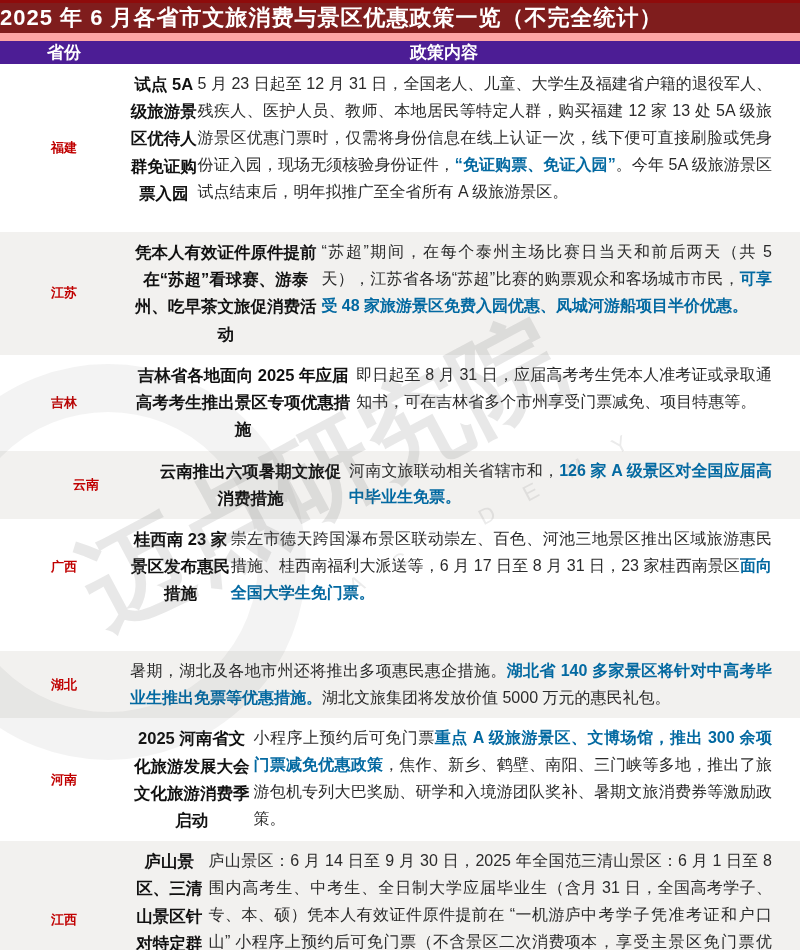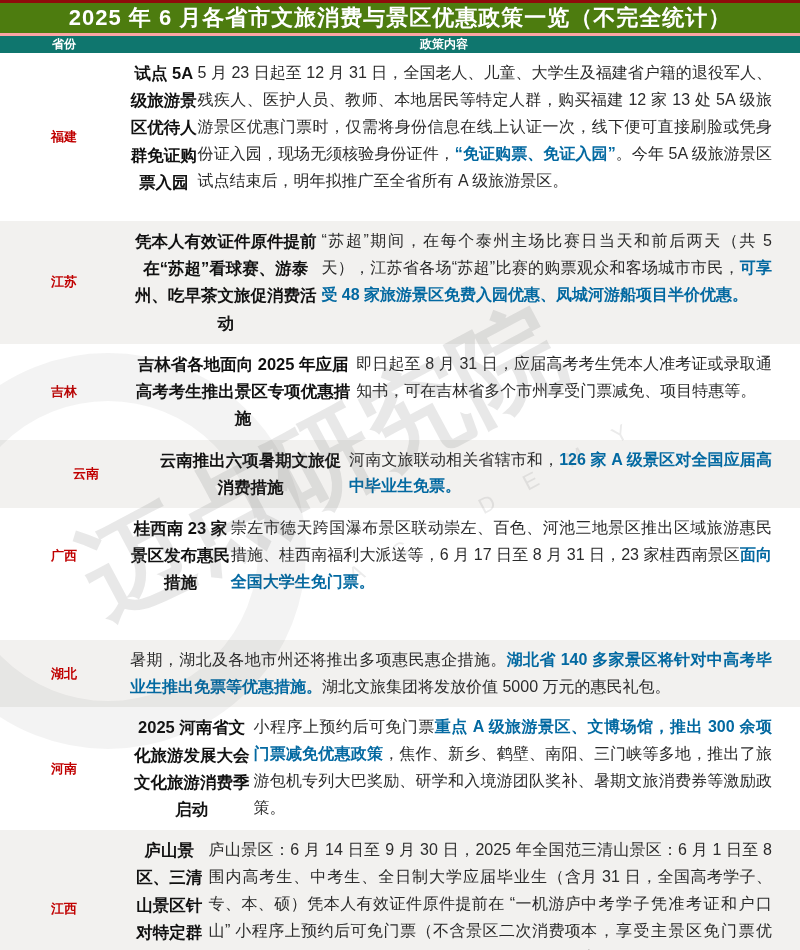--- a/index.html
+++ b/index.html
@@ -8,36 +8,36 @@
     font-family: "Liberation Sans", sans-serif;
     background: #ffffff;
     overflow: hidden;
   }
   .sheet { width: 800px; height: 950px; display: flex; flex-direction: column; }
 
   
   .title-bar {
     box-sizing: border-box;
     height: 56px;
-    background: #4d7c0f;
+    background: #7f1d1d;
     border-top: 3px solid #8f0b0b;
-    border-bottom: 3px solid #fca5a5;
+    border-bottom: 8px solid #fca5a5;
     color: #ffffff;
-    display: flex; align-items: center; justify-content: center;
+    display: flex; align-items: center; justify-content: flex-start;
     font-size: 22px; font-weight: 700; letter-spacing: 1px;
   }
 
   
   .table-header {
     box-sizing: border-box;
     height: 49px;
-    background: #0f766e;
+    background: #4c1d95;
     color: #ffffff;
     display: flex; align-items: center;
-    font-size: 12px; font-weight: 700;
+    font-size: 17px; font-weight: 700;
   }
   .table-header .col-province { width: 128px; text-align: center; }
   .table-header .col-policy { flex: 1; text-align: center; padding-right: 40px; }
 
   
   .rows { position: relative; flex: 1; }
   .row {
     box-sizing: border-box;
     display: flex; align-items: stretch;
     background: #ffffff;

